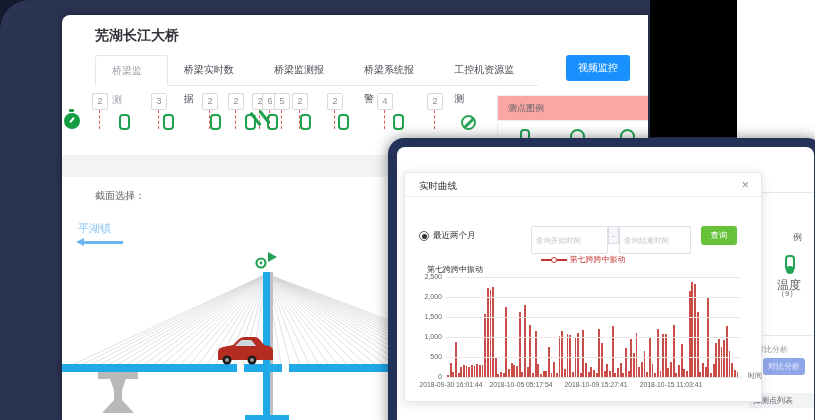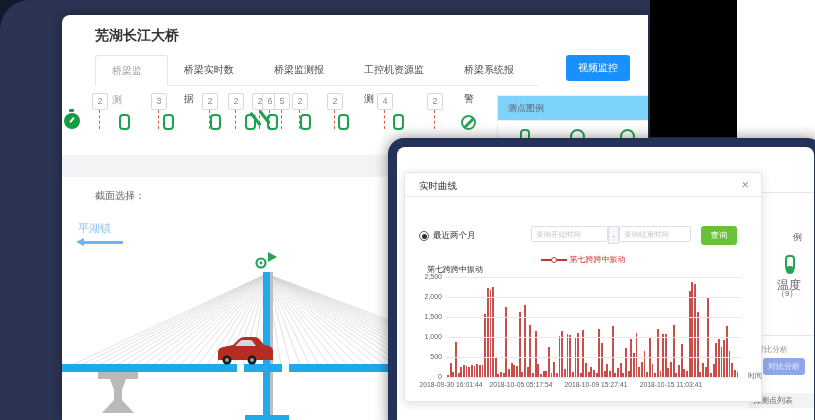--- a/index.html
+++ b/index.html
@@ -26,21 +26,21 @@
   .chain:after{content:"";position:absolute;left:1.5px;top:3px;width:2px;height:4px;background:#fff;}
   .diag{position:absolute;width:3px;height:16px;background:#1ea14f;border-radius:1px;}
   .stopwatch{position:absolute;left:2px;top:98px;width:16px;height:16px;background:#139e43;border-radius:50%;}
   .stopwatch:before{content:"";position:absolute;left:5px;top:-4px;width:5px;height:3px;background:#139e43;border-radius:1px;}
   .stopwatch:after{content:"";position:absolute;left:7px;top:4px;width:2px;height:6px;background:#fff;transform:rotate(40deg);}
   .noentry{position:absolute;left:399px;top:100px;width:11px;height:11px;border:2.5px solid #2aa558;border-radius:50%;}
   .noentry:after{content:"";position:absolute;left:5px;top:-1px;width:2.5px;height:13px;background:#2aa558;transform:rotate(45deg);}
 
   
   .legend-panel{position:absolute;left:435px;top:80px;width:151px;height:60px;border:1px solid #ebeef5;border-bottom:none;}
-  .legend-panel-header{height:24px;line-height:24px;background:#7dd3fc;border-bottom:1px solid #ebeef5;
+  .legend-panel-header{height:24px;line-height:24px;background:#fca5a5;border-bottom:1px solid #ebeef5;
                        font-size:9px;color:#606266;padding-left:10px;}
   .lp-icon{position:absolute;top:33px;width:11px;height:11px;border:2px solid #21a453;border-radius:50%;}
   .lp-icon.therm{border-radius:4px;width:6px;height:12px;}
 
   .gray-band{position:absolute;left:0;top:140px;width:100%;height:22px;background:#f2f3f5;}
 
   
   .section-row{position:absolute;left:33px;top:168px;height:26px;display:flex;align-items:center;}
   .section-label{font-size:10px;color:#606266;}
   .select-box{margin-left:8px;width:96px;height:24px;border:1px solid #dcdfe6;border-radius:3px;
@@ -78,21 +78,21 @@
           border:1px solid #e4e7ed;box-shadow:0 2px 10px rgba(0,0,0,.12);}
   .dlg-header{position:relative;height:23px;border-bottom:1px solid #ececec;}
   .dlg-title{position:absolute;left:14px;top:7px;font-size:9.5px;color:#303133;}
   .dlg-close{position:absolute;right:12px;top:4px;font-size:13px;color:#909399;cursor:pointer;}
   .dlg-tabs{position:absolute;left:14px;top:32px;display:flex;}
   .dlg-tab{padding:4px 9px;font-size:8.5px;border:1px solid #dcdfe6;color:#606266;background:#fff;border-radius:3px 0 0 3px;}
   .dlg-tab.active{background:#409eff;border-color:#409eff;color:#fff;border-radius:0 3px 3px 0;}
   .radio{position:absolute;left:14px;top:58px;width:8px;height:8px;border:1px solid #5a5d63;border-radius:50%;}
   .radio:after{content:"";position:absolute;left:1.5px;top:1.5px;width:5px;height:5px;background:#303133;border-radius:50%;}
   .radio-label{position:absolute;left:28px;top:57px;font-size:8.5px;color:#303133;}
-  .dlg-input{position:absolute;top:53px;height:16px;border:1px solid #dcdfe6;border-radius:2px;font-size:7.5px;
+  .dlg-input{position:absolute;top:53px;height:28px;border:1px solid #dcdfe6;border-radius:2px;font-size:7.5px;
              color:#606266;padding:0 4px;box-sizing:border-box;font-family:inherit;}
   .dlg-input::placeholder{color:#c0c4cc;}
   .range-sep{position:absolute;left:203px;top:53px;width:11px;height:18px;line-height:18px;text-align:center;
              font-size:8px;color:#909399;border:1px solid #dcdfe6;background:#f5f7fa;box-sizing:border-box;}
   .query-btn{position:absolute;left:296px;top:53px;width:36px;height:19px;line-height:19px;text-align:center;
              background:#67c23a;color:#fff;font-size:8.5px;border-radius:3px;}
   .chart-legend{position:absolute;left:0;top:81px;width:100%;text-align:center;font-size:8px;color:#c23531;}
   .lg-mark{display:inline-block;vertical-align:middle;width:26px;height:7px;position:relative;margin-right:3px;}
   .lg-mark:before{content:"";position:absolute;left:0;top:3px;width:26px;height:1.5px;background:#c23531;}
   .lg-mark:after{content:"";position:absolute;left:10px;top:0.5px;width:4px;height:4px;border:1.5px solid #c23531;background:#fff;border-radius:50%;}
@@ -113,22 +113,22 @@
   <div class="black-rect"></div>
   <div class="white-rect"></div>
 
   <div class="main-window">
     <div class="mw-title">芜湖长江大桥</div>
 
     <div class="tabbar">
       <div class="tab active">桥梁监测</div>
       <div class="tab">桥梁实时数据</div>
       <div class="tab">桥梁监测报告</div>
+      <div class="tab">桥梁系统报警</div>
       <div class="tab">工控机资源监测</div>
-      <div class="tab">桥梁系统报警</div>
     </div>
     <div class="video-btn">视频监控</div>
 
     <div class="stopwatch"></div>
     <span class="badge" style="left:30px">2</span>
     <span class="badge" style="left:89px">3</span>
     <span class="badge" style="left:140px">2</span>
     <span class="badge" style="left:166px">2</span>
     <span class="badge" style="left:190px">2</span>
     <span class="badge" style="left:200px">6</span>

